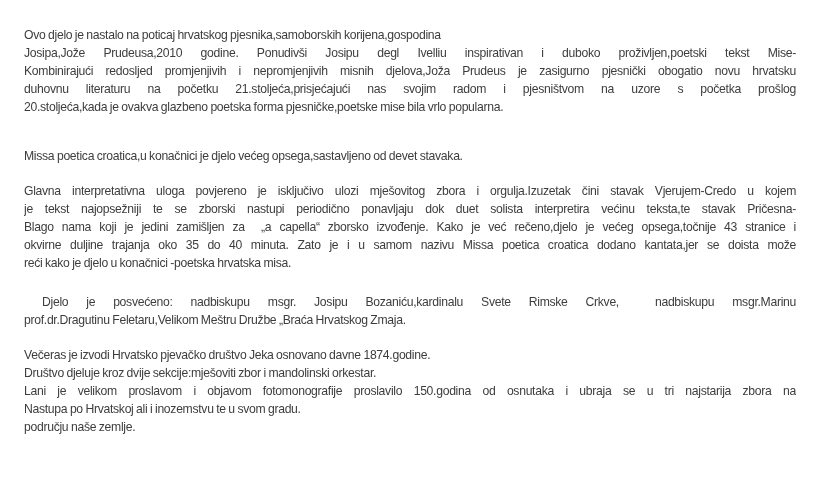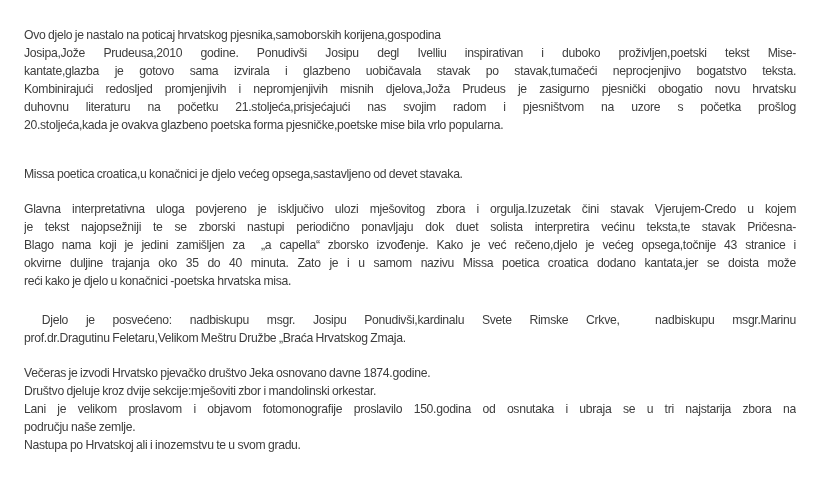--- a/index.html
+++ b/index.html
@@ -41,44 +41,43 @@
   }
 </style>
 </head>
 <body>
 
 <div class="page">
 
   <div class="para gap-xl">
     <div class="line">Ovo djelo je nastalo na poticaj hrvatskog pjesnika,samoborskih korijena,gospodina</div>
     <div class="line just">Josipa,Jože Prudeusa,2010 godine. Ponudivši Josipu degl Ivelliu inspirativan i duboko proživljen,poetski tekst Mise-</div>
-    <div class="line just">kantate,glazba je gotovo sama izvirala i glazbeno uobičavala stavak po stavak,tumačeći neprocjenjivo bogatstvo teksta.</div>
     <div class="line just">Kombinirajući redosljed promjenjivih i nepromjenjivih misnih djelova,Joža Prudeus je zasigurno pjesnički obogatio novu hrvatsku</div>
     <div class="line just">duhovnu literaturu na početku 21.stoljeća,prisjećajući nas svojim radom i pjesništvom na uzore s početka prošlog</div>
     <div class="line">20.stoljeća,kada je ovakva glazbeno poetska forma pjesničke,poetske mise bila vrlo popularna.</div>
   </div>
 
   <div class="para gap-l">
     <div class="line">Missa poetica croatica,u konačnici je djelo većeg opsega,sastavljeno od devet stavaka.</div>
   </div>
 
   <div class="para gap-m">
     <div class="line just">Glavna interpretativna uloga povjereno je isključivo ulozi mješovitog zbora i orgulja.Izuzetak čini stavak Vjerujem-Credo u kojem</div>
     <div class="line just">je tekst najopsežniji te se zborski nastupi periodično ponavljaju dok duet solista interpretira većinu teksta,te stavak Pričesna-</div>
     <div class="line just">Blago nama koji je jedini zamišljen za  „a capella“ zborsko izvođenje. Kako je već rečeno,djelo je većeg opsega,točnije 43 stranice i</div>
     <div class="line just">okvirne duljine trajanja oko 35 do 40 minuta. Zato je i u samom nazivu Missa poetica croatica dodano kantata,jer se doista može</div>
     <div class="line">reći kako je djelo u konačnici -poetska hrvatska misa.</div>
   </div>
 
   <div class="para gap-l">
-    <div class="line just"> Djelo je posvećeno: nadbiskupu msgr. Josipu Ponudivši,kardinalu Svete Rimske Crkve,  nadbiskupu msgr.Marinu</div>
+    <div class="line just"> Djelo je posvećeno: nadbiskupu msgr. Josipu Bozaniću,kardinalu Svete Rimske Crkve,  nadbiskupu msgr.Marinu</div>
     <div class="line">prof.dr.Dragutinu Feletaru,Velikom Meštru Družbe „Braća Hrvatskog Zmaja.</div>
   </div>
 
   <div class="para">
     <div class="line">Večeras je izvodi Hrvatsko pjevačko društvo Jeka osnovano davne 1874.godine.</div>
     <div class="line">Društvo djeluje kroz dvije sekcije:mješoviti zbor i mandolinski orkestar.</div>
     <div class="line just">Lani je velikom proslavom i objavom fotomonografije proslavilo 150.godina od osnutaka i ubraja se u tri najstarija zbora na</div>
+    <div class="line">Nastupa po Hrvatskoj ali i inozemstvu te u svom gradu.</div>
     <div class="line">području naše zemlje.</div>
-    <div class="line">Nastupa po Hrvatskoj ali i inozemstvu te u svom gradu.</div>
   </div>
 
 </div>
 
 </body></html>

